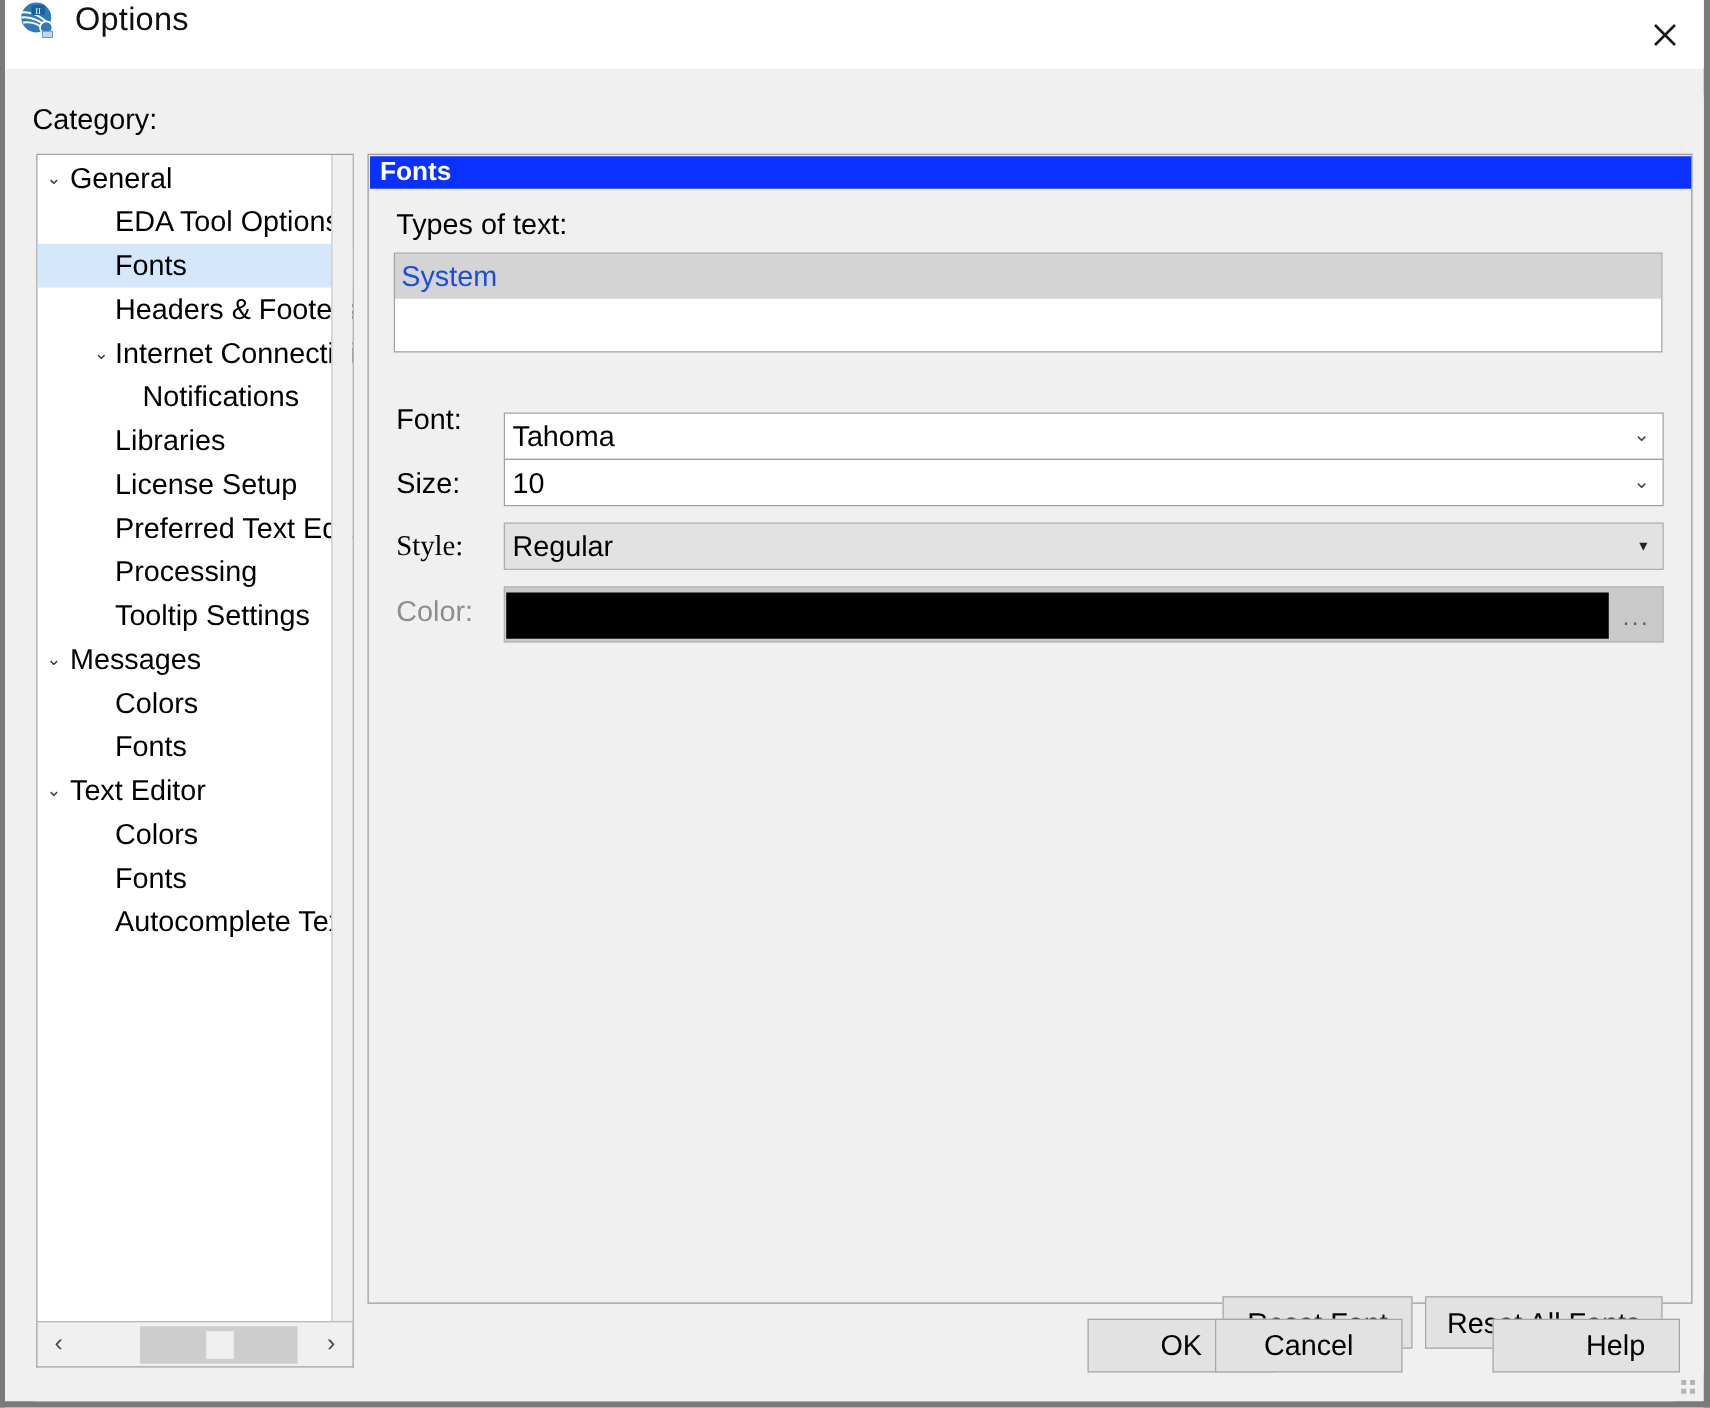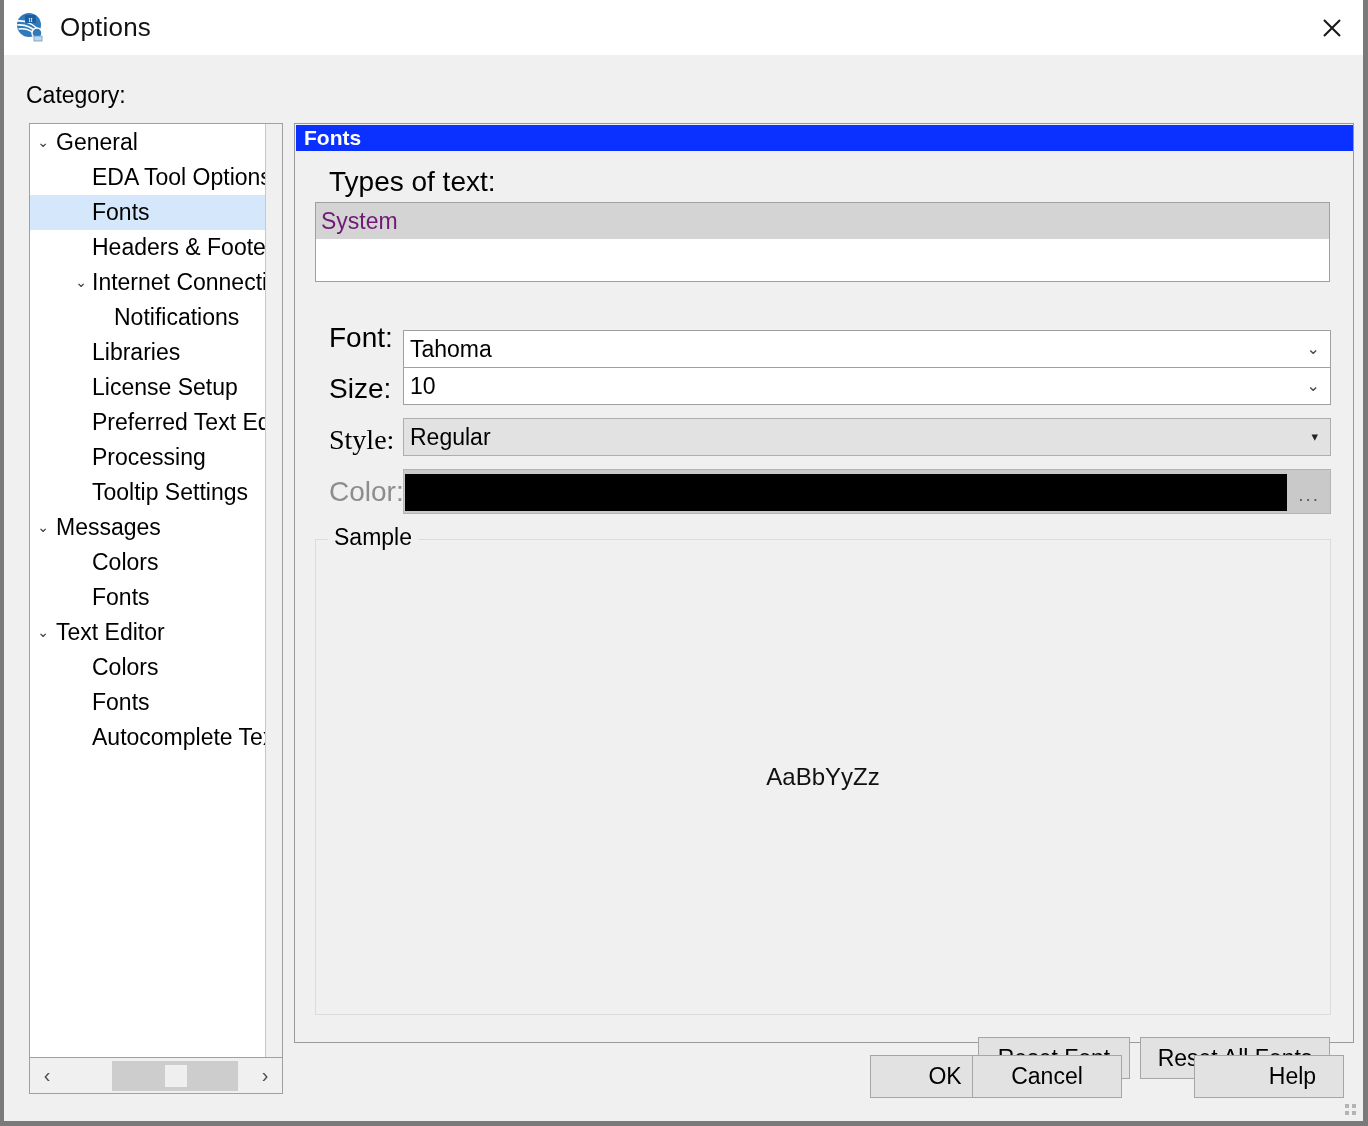--- a/index.html
+++ b/index.html
@@ -28,21 +28,21 @@
     background: #f0f0f0;
   }
 
   #titlebar {
     position: absolute;
     left: 0; top: 0;
     right: 0;
     height: 55px;
     background: #ffffff;
     display: flex;
-    align-items: center;
+    align-items: flex-start;
   }
   #title-icon {
     width: 34px; height: 34px;
     margin-left: 10px;
     position: relative;
     flex: none;
   }
   #title-text {
     font-size: 26px;
     color: #111111;
@@ -195,43 +195,42 @@
     color: #ffffff;
     font-size: 21px;
     font-weight: bold;
     line-height: 26px;
     padding-left: 8px;
     box-sizing: border-box;
   }
 
   .field-label {
     position: absolute;
-    font-size: 28px;
-    color: #000;
-    margin-left: 12px;
+    font-size: 23px;
+    color: #000;
   }
   .field-label.disabled { color: #8d8d8d; }
 
   #types-label { left: 22px; top: 42px; }
 
   #types-list {
     position: absolute;
     left: 20px; top: 78px;
     width: 1015px;
     height: 80px;
     background: #ffffff;
     border: 1px solid #a0a0a0;
     box-sizing: border-box;
     overflow: hidden;
   }
   #types-list .row {
     height: 36px;
     line-height: 36px;
     font-size: 23px;
-    color: #701a75;
+    color: #1d4ed8;
     padding-left: 5px;
     cursor: default;
   }
   #types-list .row.selected { background: #d4d4d4; }
 
   
   .row-label { left: 22px; }
   #font-label  { top: 198px; }
   #size-label  { top: 249px; }
   #style-label { top: 300px; font-family: Liberation Serif, serif; }
@@ -462,24 +461,20 @@
         <span>Regular</span>
         <span class="caret">▾</span>
       </div>
 
       <div class="field-label row-label disabled" id="color-label">Color:</div>
       <div id="color-row">
         <div id="color-swatch" style="background: rgb(0, 0, 0);"></div>
         <div id="color-ellipsis">...</div>
       </div>
 
-      <div id="sample-group">
-        <div id="sample-legend">Sample</div>
-        <div id="sample-text">AaBbYyZz</div>
-      </div>
 
       <div class="btn" id="reset-font">Reset Font</div>
       <div class="btn" id="reset-all">Reset All Fonts</div>
     </div>
 
     <div class="btn" id="ok-btn">OK</div>
     <div class="btn" id="cancel-btn">Cancel</div>
     <div class="btn" id="help-btn">Help</div>
 
     <div id="grip">

